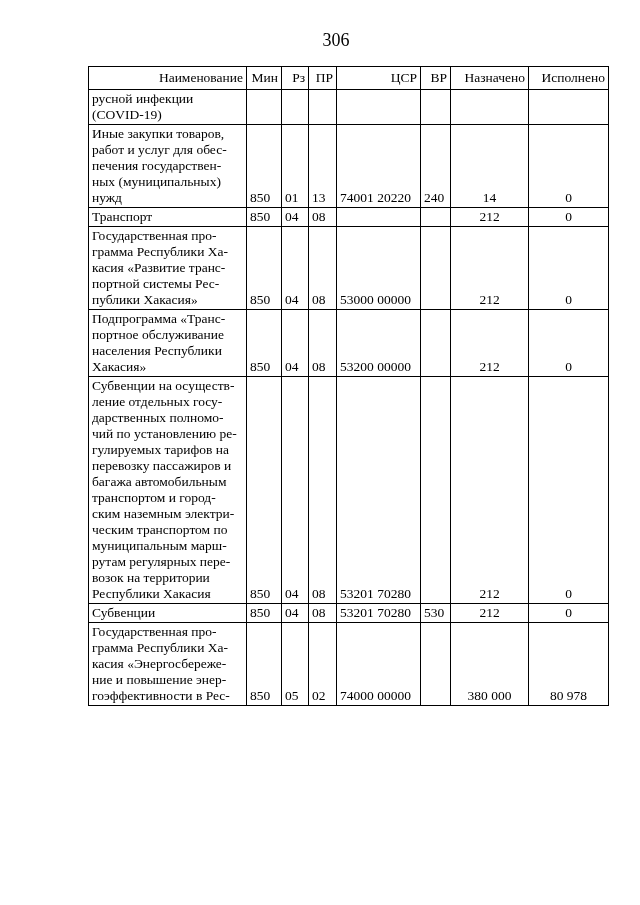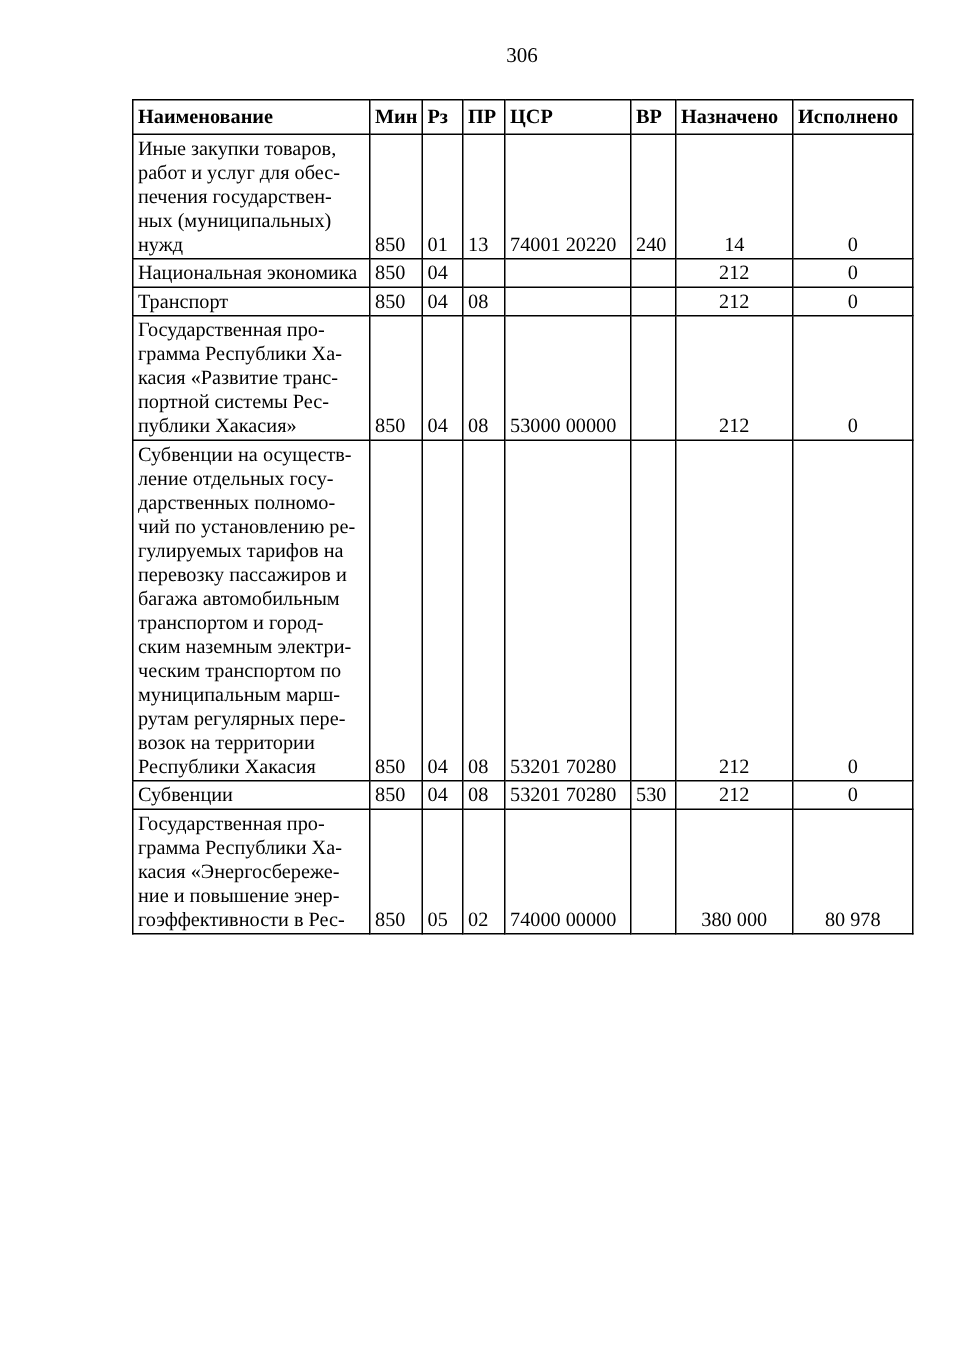--- a/index.html
+++ b/index.html
@@ -11,44 +11,44 @@
     width: 640px;
     height: 905px;
     position: relative;
     font-family: "Liberation Serif", "DejaVu Serif", serif;
     color: #000000;
     overflow: hidden;
   }
   .page-number {
     position: absolute;
     top: 30px;
-    left: 88px;
+    left: 76px;
     width: 520px;
     text-align: center;
-    font-size: 14px;
+    font-size: 18px;
   }
   table.budget {
     position: absolute;
     top: 66px;
     left: 88px;
     border-collapse: collapse;
     table-layout: fixed;
     width: 520px;
     font-size: 13.5px;
     line-height: 16px;
   }
   table.budget th,
   table.budget td {
     border: 1px solid #000000;
     padding: 1px 3px;
     overflow: hidden;
   }
   table.budget th {
-    font-weight: bold;
-    text-align: left;
+    font-weight: normal;
+    text-align: right;
     vertical-align: middle;
     height: 20px;
   }
   table.budget td {
     vertical-align: bottom;
   }
   td.col-name {
     white-space: pre-line;
     text-align: left;
     padding-left: 2px;
@@ -97,63 +97,77 @@
       <th>Рз</th>
       <th>ПР</th>
       <th>ЦСР</th>
       <th>ВР</th>
       <th>Назначено</th>
       <th>Исполнено</th>
     </tr>
   </thead>
   <tbody>
       <tr>
+    <td class="col-name">русной инфекции
+(COVID-19)</td>
+    <td class="col-min"></td>
+    <td class="col-rz"></td>
+    <td class="col-pr"></td>
+    <td class="col-csr"></td>
+    <td class="col-vr"></td>
+    <td class="col-assigned"></td>
+    <td class="col-executed"></td>
+  </tr>
+      <tr>
     <td class="col-name">Иные закупки товаров,
 работ и услуг для обес-
 печения государствен-
 ных (муниципальных)
 нужд</td>
     <td class="col-min">850</td>
     <td class="col-rz">01</td>
     <td class="col-pr">13</td>
     <td class="col-csr">74001 20220</td>
     <td class="col-vr">240</td>
     <td class="col-assigned">14</td>
     <td class="col-executed">0</td>
   </tr>
       <tr>
-    <td class="col-name">Национальная экономика</td>
-    <td class="col-min">850</td>
-    <td class="col-rz">04</td>
-    <td class="col-pr"></td>
-    <td class="col-csr"></td>
-    <td class="col-vr"></td>
-    <td class="col-assigned">212</td>
-    <td class="col-executed">0</td>
-  </tr>
-      <tr>
     <td class="col-name">Транспорт</td>
     <td class="col-min">850</td>
     <td class="col-rz">04</td>
     <td class="col-pr">08</td>
     <td class="col-csr"></td>
     <td class="col-vr"></td>
     <td class="col-assigned">212</td>
     <td class="col-executed">0</td>
   </tr>
       <tr>
     <td class="col-name">Государственная про-
 грамма Республики Ха-
 касия «Развитие транс-
 портной системы Рес-
 публики Хакасия»</td>
     <td class="col-min">850</td>
     <td class="col-rz">04</td>
     <td class="col-pr">08</td>
     <td class="col-csr">53000 00000</td>
+    <td class="col-vr"></td>
+    <td class="col-assigned">212</td>
+    <td class="col-executed">0</td>
+  </tr>
+      <tr>
+    <td class="col-name">Подпрограмма «Транс-
+портное обслуживание
+населения Республики
+Хакасия»</td>
+    <td class="col-min">850</td>
+    <td class="col-rz">04</td>
+    <td class="col-pr">08</td>
+    <td class="col-csr">53200 00000</td>
     <td class="col-vr"></td>
     <td class="col-assigned">212</td>
     <td class="col-executed">0</td>
   </tr>
       <tr>
     <td class="col-name">Субвенции на осуществ-
 ление отдельных госу-
 дарственных полномо-
 чий по установлению ре-
 гулируемых тарифов на

